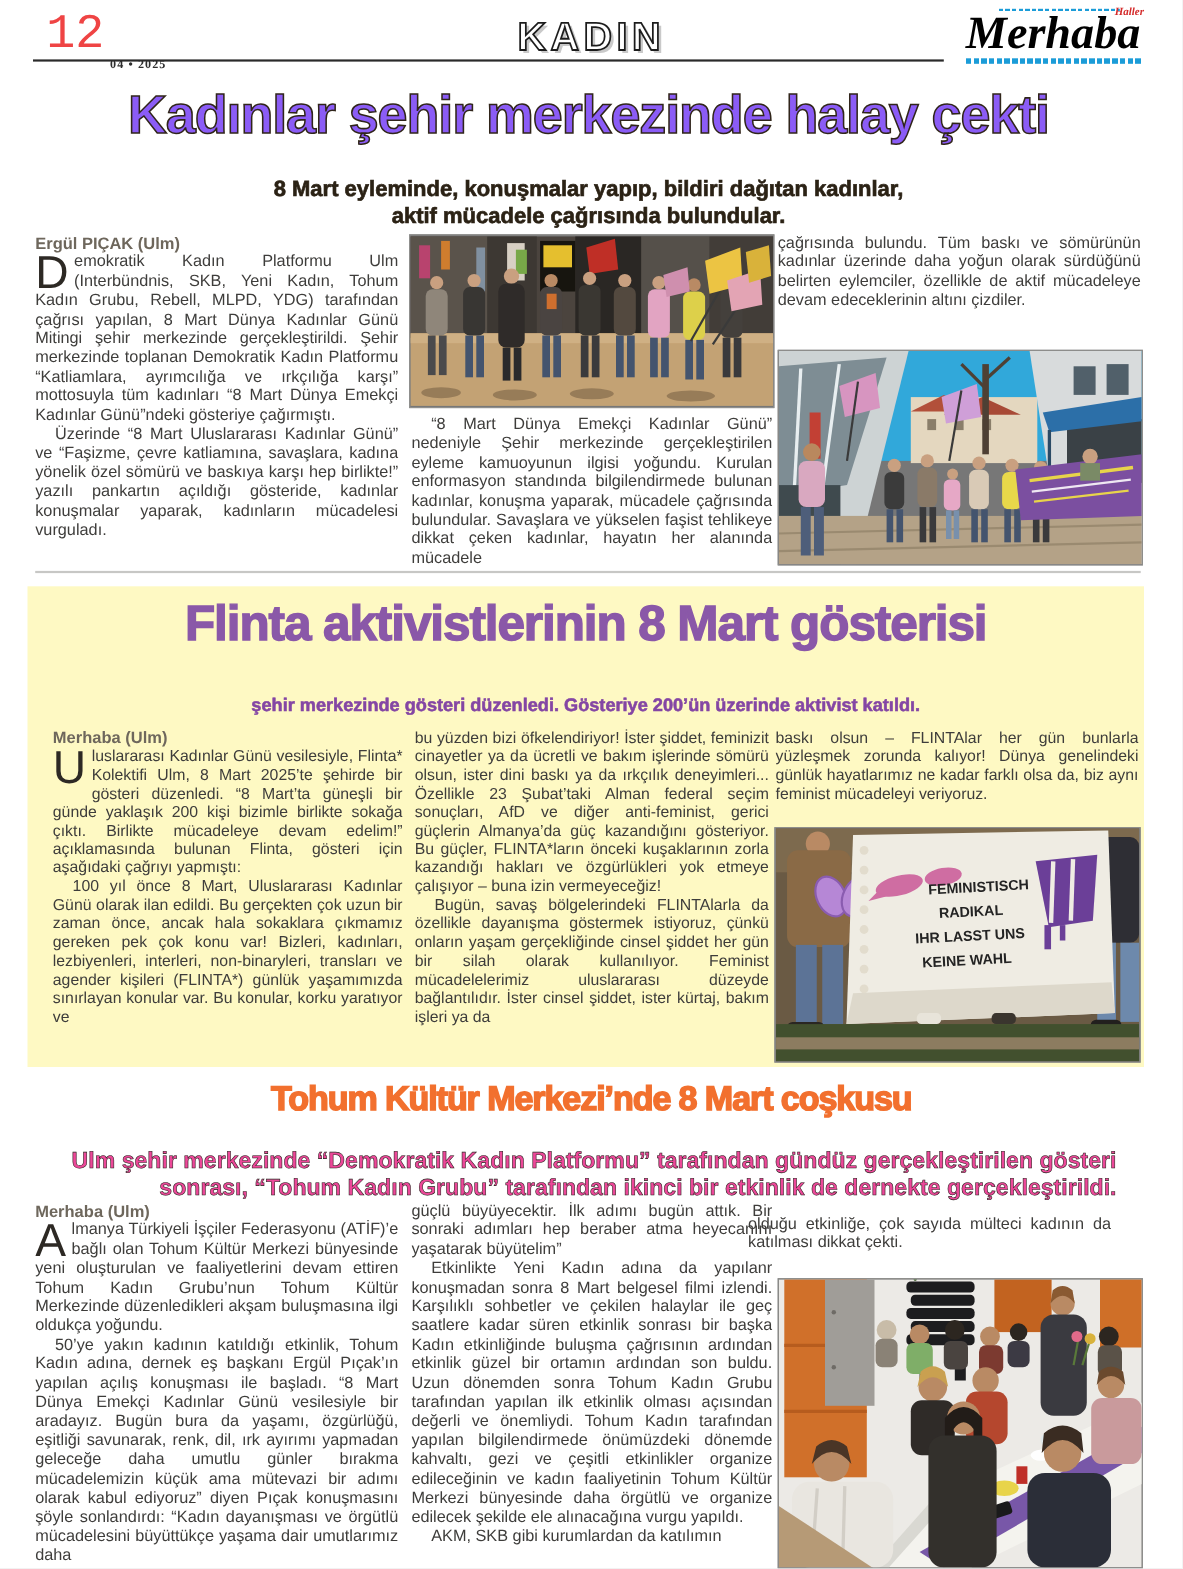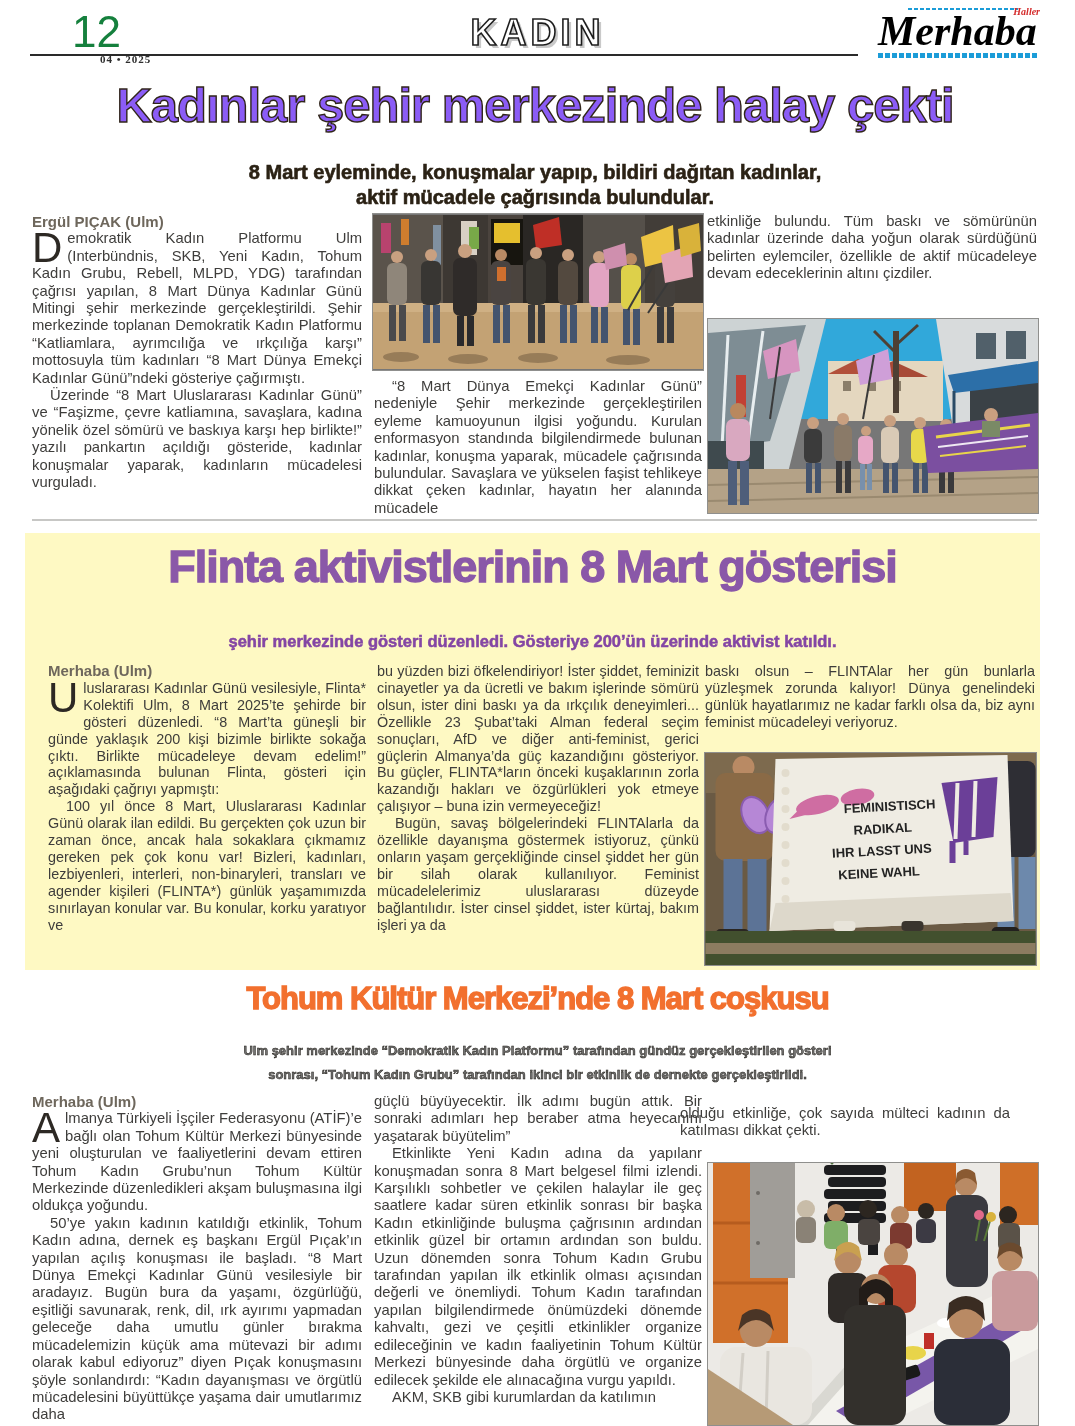--- a/index.html
+++ b/index.html
@@ -4,21 +4,21 @@
 <style>
   html,body { margin:0; padding:0; background:#e9e9e9; }
   .page {
     position:relative; width:1075px; height:1426px; margin:0 auto;
     background:#ffffff; overflow:hidden;
     font-family:"Liberation Sans", sans-serif;
   }
   .abs { position:absolute; }
 
   
-  .pagenum { font-family:Liberation Sans, sans-serif; font-size:44px; color:#15803d; line-height:1;margin-left:30px; }
+  .pagenum { font-family:Liberation Mono, monospace; font-size:44px; color:#ef4444; line-height:1; }
   .pagedate { font-family:"Liberation Serif", serif; font-weight:bold; font-size:11px; color:#2e2e2e; letter-spacing:1px;margin-top:24px; }
   .section-title {
     font-weight:bold; font-size:36px; letter-spacing:4px; color:#ffffff;
     -webkit-text-stroke:1.6px #1c1c1c; text-shadow:3px 3px 0 #c9c9c9;
   }
   .header-rule { height:2px; background:#2a2a2a; }
   .logo-word {
     font-family:"Liberation Serif", serif; font-style:italic; font-weight:bold;
     font-size:42px; color:#000000; line-height:1;
   }
@@ -41,22 +41,22 @@
   }
   .h-sub-purple {
     font-weight:bold; text-align:center; color:#8446a4;
     font-size:16.5px; -webkit-text-stroke:0.5px #8446a4; line-height:1.3;
   }
   .h-orange {
     font-weight:bold; text-align:center; color:#f2702e;
     font-size:31px; letter-spacing:-1px; -webkit-text-stroke:1.4px #f2702e; line-height:1.05;
   }
   .h-sub-dark {
-    font-weight:bold; text-align:center; color:#737373;
-    font-size:13px; -webkit-text-stroke:0.5px #1d1a14; line-height:1.35;
+    font-weight:bold; text-align:right; color:#ec4899;
+    font-size:21px; -webkit-text-stroke:0.5px #1d1a14; line-height:1.35;
   }
 
   
   .coltext { font-size:14.8px; line-height:17.4px; color:#3e3d3b; text-align:justify; overflow:hidden; }
   .coltext p { margin:0; }
   .coltext p.ind { text-indent:18px; }
   .byline { font-weight:bold; color:#6e675c; font-size:15px; margin:0 0 2px 0; text-align:left; }
   .dropcap { float:left; font-size:42px; line-height:33px; padding:1px 5px 0 0; color:#2d2924; }
   .a2text { font-size:14.4px; line-height:16.9px; }
 
@@ -169,21 +169,21 @@
       <polygon points="288,40 318,30 320,62 292,68" fill="#e3a4b4"></polygon>
       <polygon points="305,14 326,8 328,36 308,42" fill="#d9b23a"></polygon>
       <polygon points="230,35 252,28 254,50 233,55" fill="#cf8fae"></polygon>
     </svg>
   </div>
   <div class="abs coltext" style="left:374px; top:378px; width:328px; height:142px;">
     <p class="ind">“8 Mart Dünya Emekçi Kadınlar Günü” nedeniyle Şehir merkezinde gerçekleştirilen eyleme kamuoyunun ilgisi yoğundu. Kurulan enformasyon standında bilgilendirmede bulunan kadınlar, konuşma yaparak, mücadele çağrısında bulundular. Savaşlara ve yükselen faşist tehlikeye dikkat çeken kadınlar, hayatın her alanında mücadele</p>
   </div>
 
   <div class="abs coltext" style="left:707px; top:213px; width:330px; height:100px;">
-    <p>etkinliğe bulundu. Tüm baskı ve sömürünün kadınlar üzerinde daha yoğun olarak sürdüğünü belirten eylemciler, özellikle de aktif mücadeleye devam edeceklerinin altını çizdiler.</p>
+    <p>çağrısında bulundu. Tüm baskı ve sömürünün kadınlar üzerinde daha yoğun olarak sürdüğünü belirten eylemciler, özellikle de aktif mücadeleye devam edeceklerinin altını çizdiler.</p>
   </div>
   <div class="abs photo" style="left:707px; top:318px; width:330px; height:194px;">
     <svg width="330" height="194" viewBox="0 0 330 194">
       <rect x="0" y="0" width="330" height="100" fill="#31a8da"></rect>
       <rect x="120" y="42" width="115" height="60" fill="#e4d7bf"></rect>
       <polygon points="120,55 150,40 180,55" fill="#b2503a"></polygon>
       <polygon points="150,58 185,42 220,58" fill="#a84a36"></polygon>
       <rect x="135" y="62" width="8" height="10" fill="#8a7e6a"></rect>
         <rect x="160" y="62" width="8" height="10" fill="#8a7e6a"></rect>
         <rect x="185" y="62" width="8" height="10" fill="#8a7e6a"></rect>

